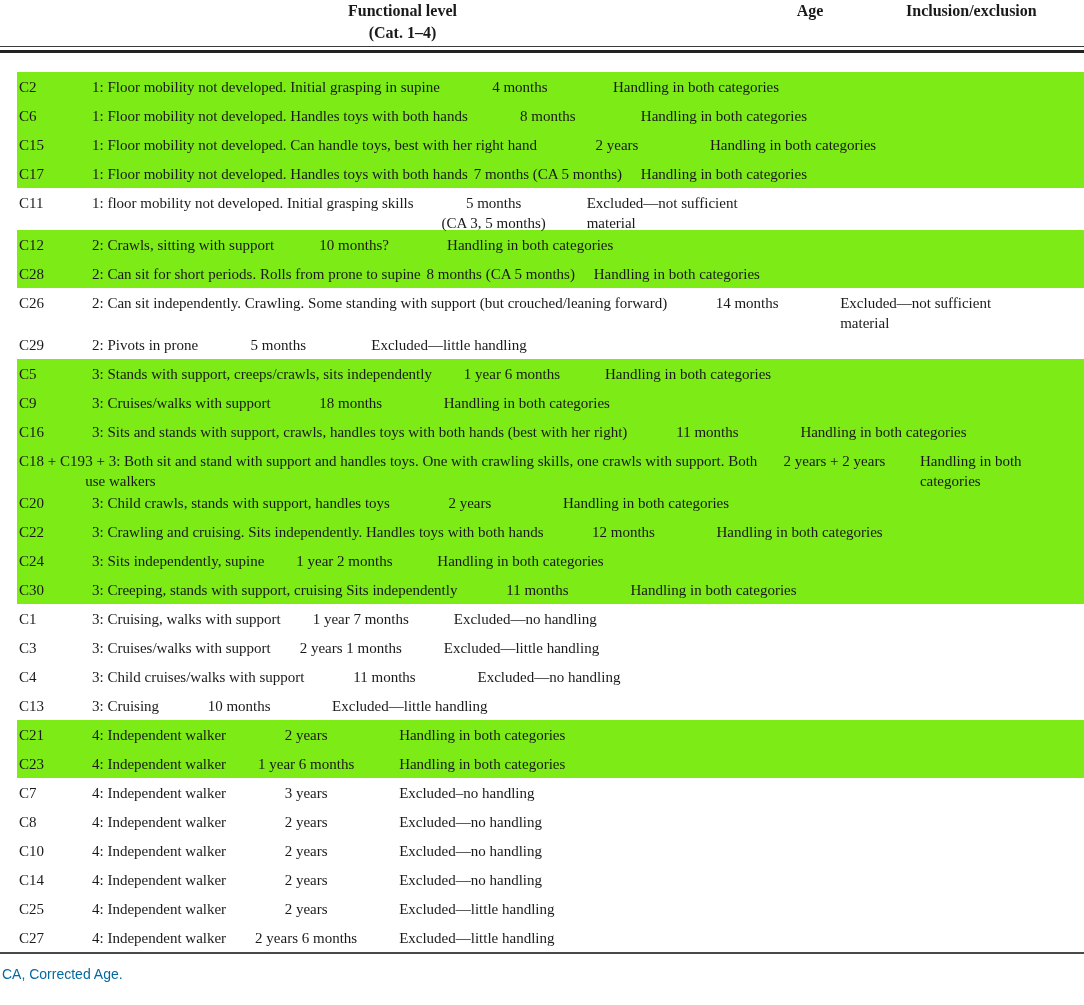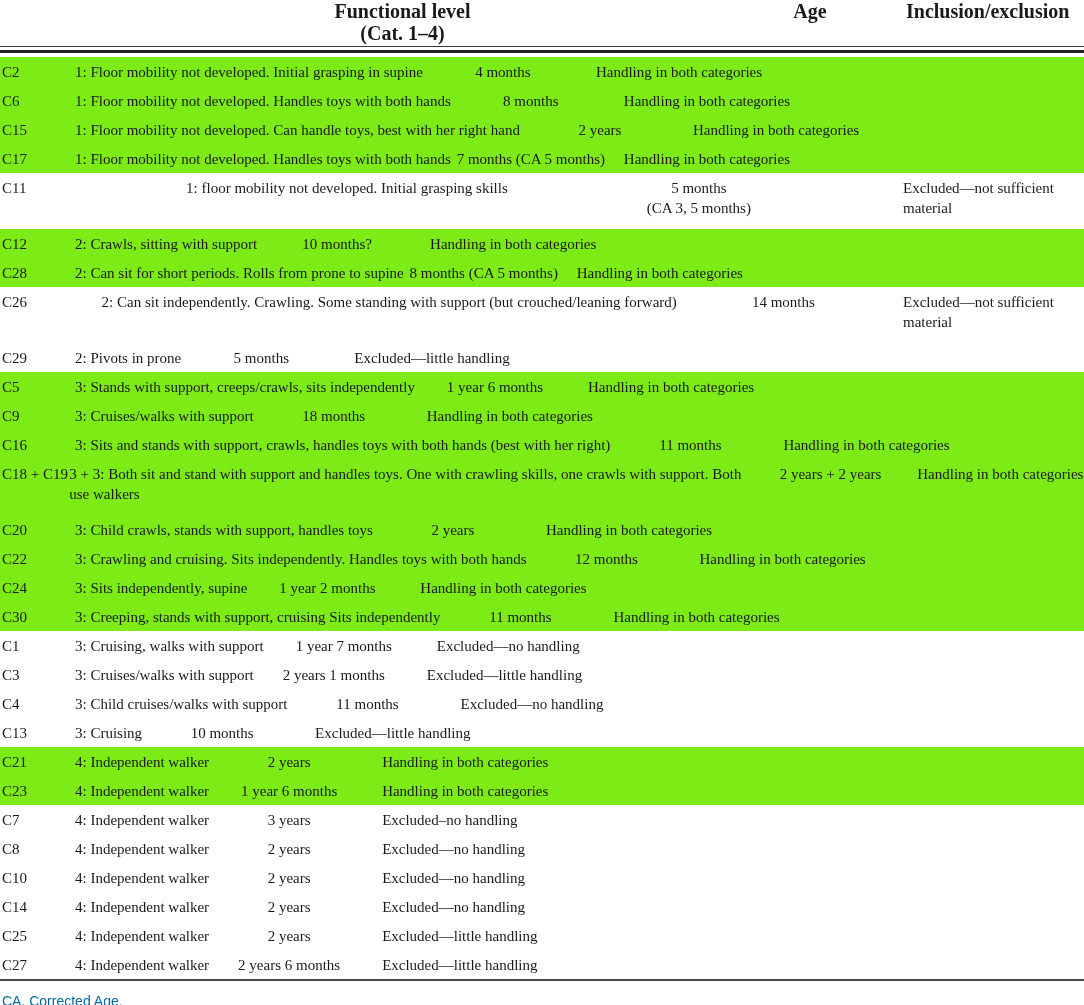--- a/index.html
+++ b/index.html
@@ -15,42 +15,42 @@
     font-family: "Liberation Serif", serif;
     color: #1a1a1a;
     overflow: hidden;
   }
   
   .thead {
     display: flex;
     align-items: flex-start;
     height: 45px;
     font-weight: bold;
-    font-size: 20px;
+    font-size: 16px;
     line-height: 22px;
   }
   .hcell { box-sizing: border-box; }
   .hcell.id   { width: 75px; }
   .hcell.func { width: 655px; text-align: center; }
   .hcell.age  { width: 160px; text-align: center; }
   .hcell.incl { width: 194px; padding-left: 16px; }
   .rule-thin  { height: 1px; background: #3a3a3a; margin-top: 1px; }
   .rule-thick { height: 3px; background: #222222; margin-top: 3px; }
   
-  .tbody { margin-top: 4px; }
+  .tbody { margin-top: 19px; padding-left: 17px; }
   .row {
     display: flex;
     align-items: flex-start;
     box-sizing: border-box;
     height: 29px;
     padding-top: 5px;
     font-size: 15px;
     line-height: 20px;
   }
-  .row.tall { height: 56px; justify-content: space-between; }
+  .row.tall { height: 42px; }
   .row.hl { background: var(--hl, #7ceb16); }
   .cell { box-sizing: border-box; }
   .cell.id   { width: 75px; padding-left: 2px; white-space: nowrap; }
   .cell.age  { width: 160px; text-align: center; white-space: pre-line; }
   .cell.incl { width: 194px; padding-left: 13px; white-space: pre-line; }
   
   .rule-bottom { height: 2px; background: #4a4a4a; }
   .footnote {
     margin-top: 12px;
     padding-left: 2px;

